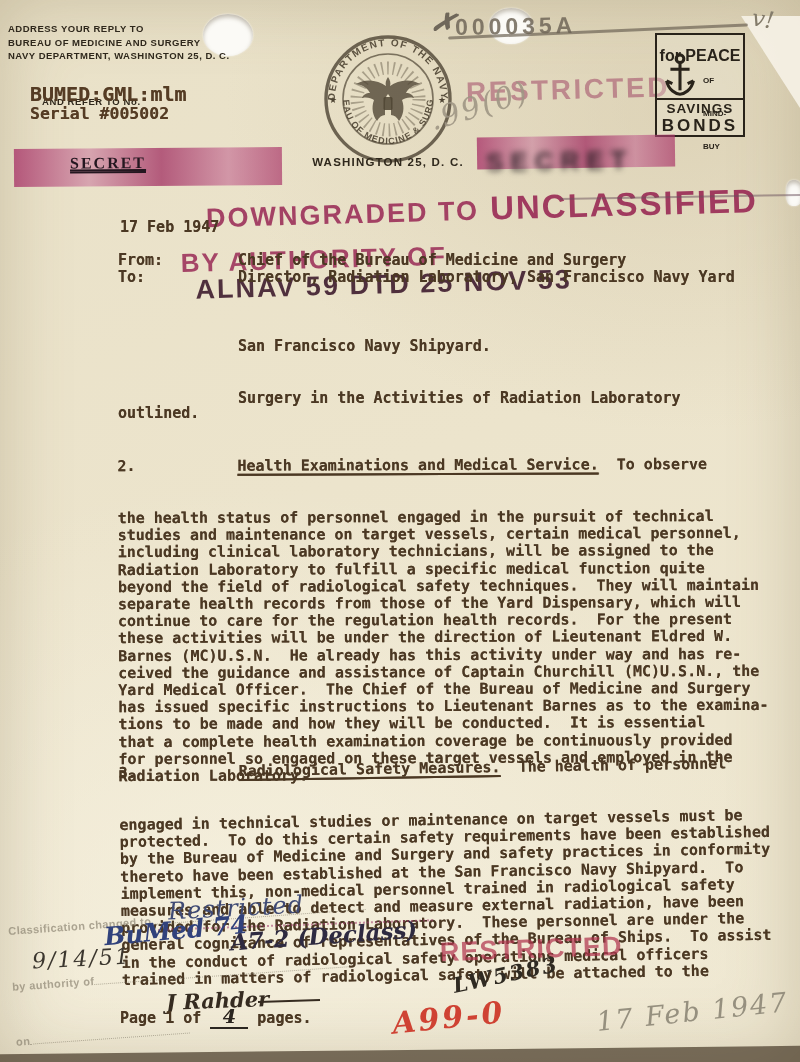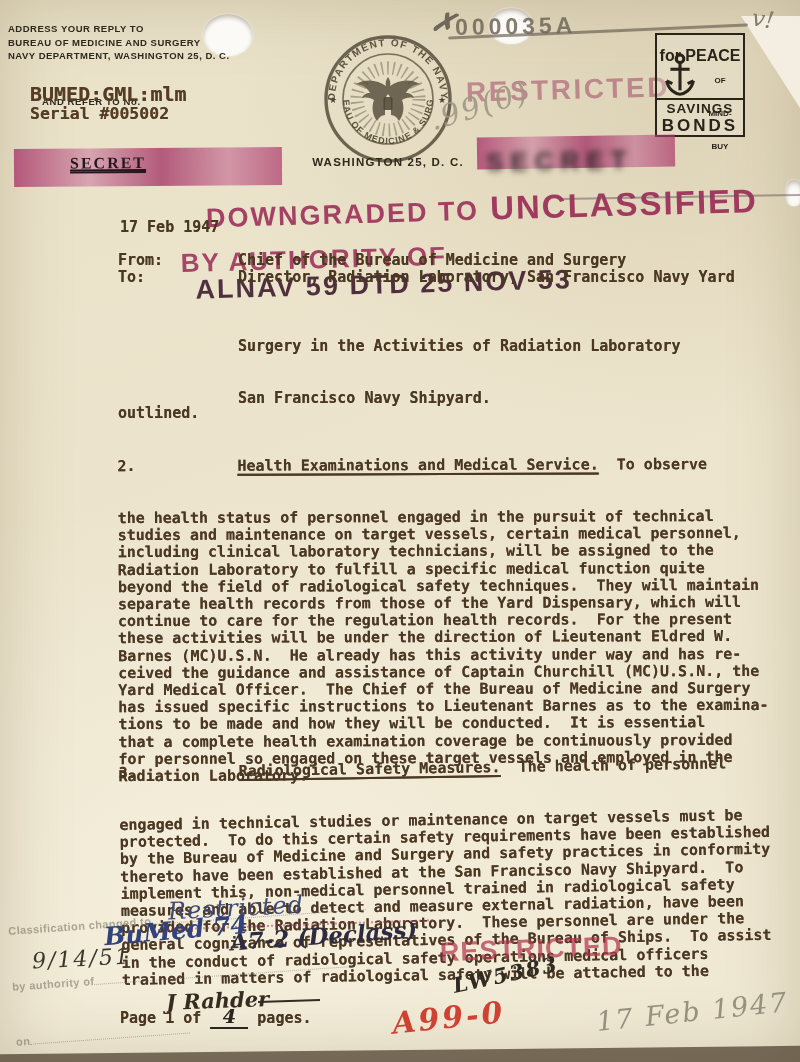--- a/index.html
+++ b/index.html
@@ -77,21 +77,21 @@
   <div class="abs" style="left:655px;top:33px;width:86px;height:100px;border:2.5px solid #29231a;background:rgba(240,234,218,.3);">
     <div class="stamp" style="font-size:16px;color:#29231a;text-align:center;margin-top:12px;">for PEACE</div>
     <svg class="abs" style="left:5px;top:17px;" width="36" height="46" viewBox="0 0 36 48">
       <g stroke="#29231a" stroke-width="3.2" fill="none">
         <circle cx="18" cy="7" r="4"></circle>
         <line x1="18" y1="11" x2="18" y2="40"></line>
         <line x1="8" y1="18" x2="28" y2="18"></line>
         <path d="M4 30 C6 40 14 44 18 44 C22 44 30 40 32 30 M4 30 L10 33 M32 30 L26 33"></path>
       </g>
     </svg>
-    <div class="abs stamp" style="left:46px;top:18px;font-size:8px;line-height:11px;color:#29231a;text-align:center;width:34px;">
+    <div class="abs stamp" style="left:46px;top:18px;font-size:8px;line-height:11px;color:#29231a;width:34px;">
       <div>OF</div>
       <div>MIND-</div>
       <div>BUY</div>
     </div>
     <div class="abs" style="left:0;top:63px;width:100%;border-top:2px solid #29231a;"></div>
     <div class="abs stamp" style="left:0;top:66px;width:100%;text-align:center;font-size:13.5px;color:#29231a;letter-spacing:1px;">SAVINGS</div>
     <div class="abs stamp" style="left:0;top:81px;width:100%;text-align:center;font-size:17px;color:#29231a;letter-spacing:3px;">BONDS</div>
   </div>
 
   <div class="abs magbar" style="left:14px;top:148px;width:268px;height:38px;transform:rotate(-0.4deg);">
@@ -110,22 +110,22 @@
   <div class="abs" style="left:560px;top:196px;width:240px;height:2px;background:rgba(105,80,92,.5);transform:rotate(-1deg);"></div>
 
   <div class="abs hw" style="left:428px;top:88px;font-size:30px;color:rgba(158,150,132,.9);transform:rotate(-17deg);letter-spacing:2px;">.99(0)</div>
 
   <div class="abs typed" style="left:120px;top:219px;">17 Feb 1947</div>
 
   <div class="abs typed" style="left:118px;top:252px;"><span class="pnum">From:</span><span>Chief of the Bureau of Medicine and Surgery</span></div>
   <div class="abs typed" style="left:118px;top:269px;"><span class="pnum">To:</span><span>Director, Radiation Laboratory, San Francisco Navy Yard</span></div>
 
   <div class="abs typed" style="left:118px;top:304px;">
+    <div class="tline" style="padding-left:120px;">San Francisco Navy Shipyard.</div>
     <div class="tline" style="padding-left:120px;">Surgery in the Activities of Radiation Laboratory</div>
-    <div class="tline" style="padding-left:120px;">San Francisco Navy Shipyard.</div>
   </div>
 
   <div class="abs typed" style="left:118px;top:371px;">
     <div><div class="tline">outlined.</div></div>
   </div>
 
   <div class="abs typed" style="left:118px;top:423px;transform:rotate(-0.2deg);">
     <div class="tline"><span class="pnum">2.</span><span class="uhead">Health Examinations and Medical Service.</span><span>  To observe</span></div>
     <div><div class="tline">the health status of personnel engaged in the pursuit of technical</div><div class="tline">studies and maintenance on target vessels, certain medical personnel,</div><div class="tline">including clinical laboratory technicians, will be assigned to the</div><div class="tline">Radiation Laboratory to fulfill a specific medical function quite</div><div class="tline">beyond the field of radiological safety techniques.  They will maintain</div><div class="tline">separate health records from those of the Yard Dispensary, which will</div><div class="tline">continue to care for the regulation health records.  For the present</div><div class="tline">these activities will be under the direction of Lieutenant Eldred W.</div><div class="tline">Barnes (MC)U.S.N.  He already has this activity under way and has re-</div><div class="tline">ceived the guidance and assistance of Captain Churchill (MC)U.S.N., the</div><div class="tline">Yard Medical Officer.  The Chief of the Bureau of Medicine and Surgery</div><div class="tline">has issued specific instructions to Lieutenant Barnes as to the examina-</div><div class="tline">tions to be made and how they will be conducted.  It is essential</div><div class="tline">that a complete health examination coverage be continuously provided</div><div class="tline">for personnel so engaged on these target vessels and employed in the</div><div class="tline">Radiation Laboratory.</div></div>
   </div>

